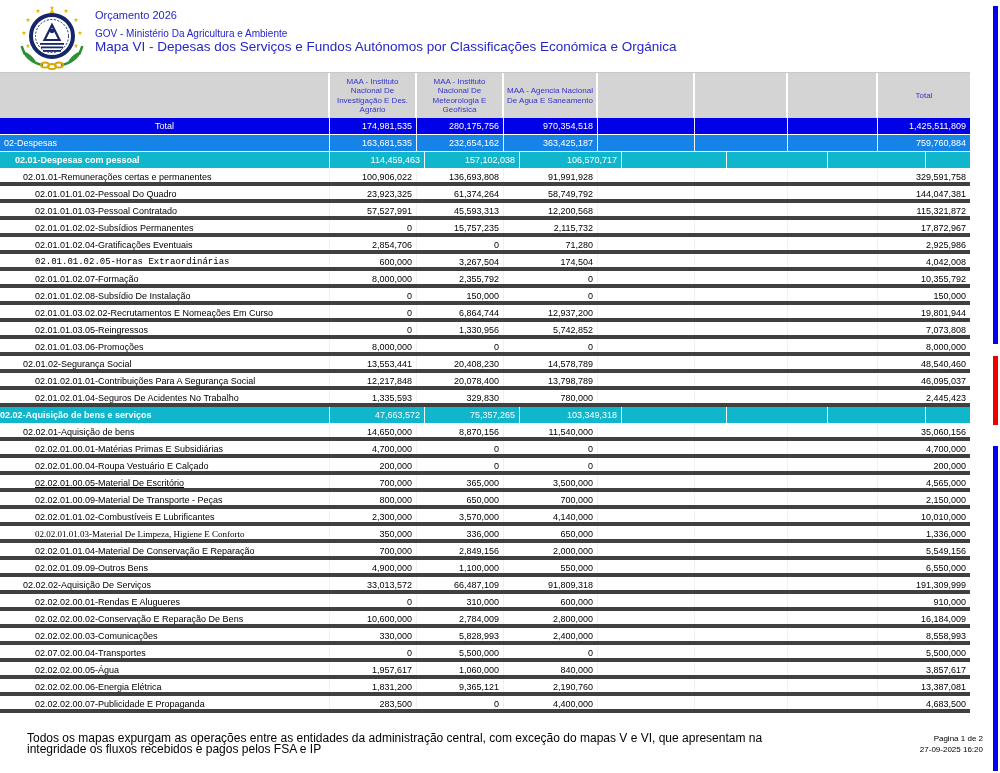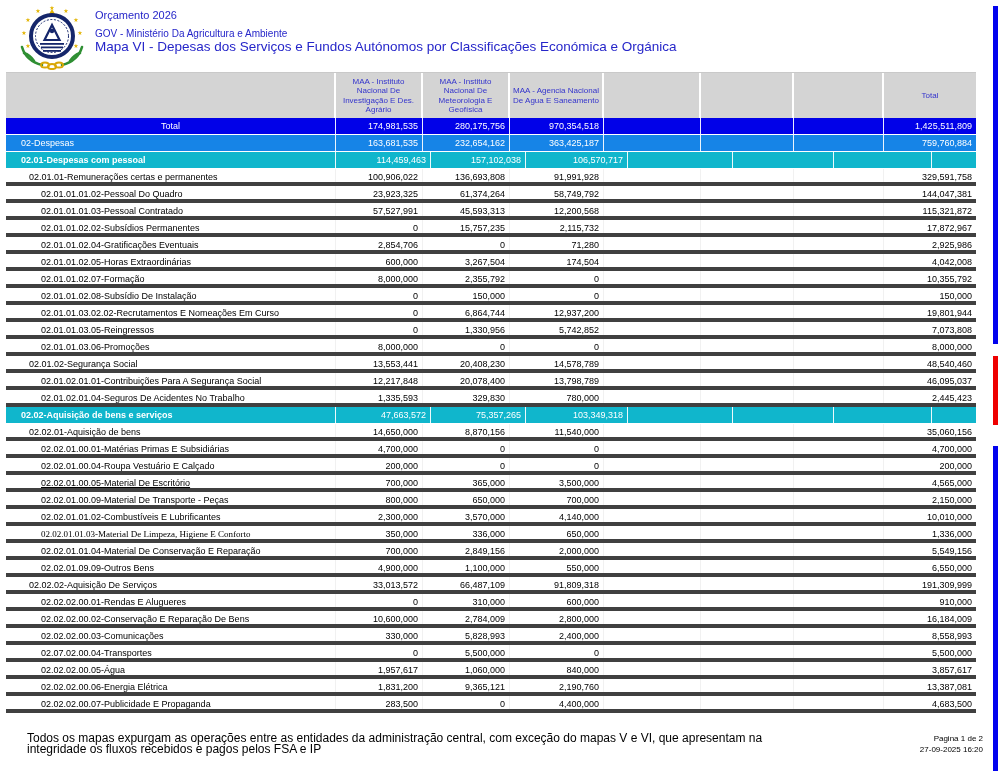--- a/index.html
+++ b/index.html
@@ -15,21 +15,21 @@
   #map-title{font-size:13.5px;margin:0 0 4px 0;}
   #org-title{font-size:10px;margin:0;}
   
   #watermark{position:absolute;left:110px;top:110px;width:760px;height:600px;opacity:.055;pointer-events:none;}
   
   .edge{position:absolute;width:5px;right:2px;}
   #edge-blue-top{top:6px;height:338px;background:#0202ee;}
   #edge-red{top:356px;height:69px;background:#ee0000;}
   #edge-blue-bottom{top:446px;height:325px;background:#0202ee;}
   
-  #budget-table{position:absolute;left:6px;top:72px;width:970px;}
+  #budget-table{position:absolute;left:0;top:72px;width:970px;}
   .thead,.row{display:grid;grid-template-columns:330px 87px 87px 94px 97px 93px 90px 92px;box-sizing:border-box;}
   .thead{background:#d4d4d4;height:46px;border-top:1px solid #c9c9c9;}
   .hcell{
     color:#3333cc;font-size:8px;line-height:9.5px;display:flex;align-items:center;justify-content:center;
     text-align:center;border-right:2px solid #fff;padding:1px 3px;box-sizing:border-box;
   }
   .hcell:last-child{border-right:none;}
   .row{height:17px;}
   .cell{font-size:9px;line-height:16px;white-space:nowrap;overflow:hidden;box-sizing:border-box;}
   .num{text-align:right;padding-right:4px;}
@@ -140,21 +140,21 @@
         <div class="cell label" style="padding-left: 7px;">Total</div>
         <div class="cell num">174,981,535</div>
         <div class="cell num">280,175,756</div>
         <div class="cell num">970,354,518</div>
         <div class="cell num"></div>
         <div class="cell num"></div>
         <div class="cell num"></div>
         <div class="cell num">1,425,511,809</div>
       </div>
       <div class="row l1">
-        <div class="cell label" style="padding-left: 15px;">02-Despesas</div>
+        <div class="cell label" style="padding-left: 4px;">02-Despesas</div>
         <div class="cell num">163,681,535</div>
         <div class="cell num">232,654,162</div>
         <div class="cell num">363,425,187</div>
         <div class="cell num"></div>
         <div class="cell num"></div>
         <div class="cell num"></div>
         <div class="cell num">759,760,884</div>
       </div>
       <div class="row l2">
         <div class="cell label" style="padding-left: 15px;">02.01-Despesas com pessoal</div>
@@ -210,21 +210,21 @@
         <div class="cell label" style="padding-left: 35px;">02.01.01.02.04-Gratificações Eventuais</div>
         <div class="cell num">2,854,706</div>
         <div class="cell num">0</div>
         <div class="cell num">71,280</div>
         <div class="cell num"></div>
         <div class="cell num"></div>
         <div class="cell num"></div>
         <div class="cell num">2,925,986</div>
       </div>
       <div class="row plain">
-        <div class="cell label" style="padding-left: 35px;">02.01.01.02.05-Horas Extraordinárias</div>
+        <div class="cell label" style="padding-left: 35px; font-family: Liberation Mono, monospace;">02.01.01.02.05-Horas Extraordinárias</div>
         <div class="cell num">600,000</div>
         <div class="cell num">3,267,504</div>
         <div class="cell num">174,504</div>
         <div class="cell num"></div>
         <div class="cell num"></div>
         <div class="cell num"></div>
         <div class="cell num">4,042,008</div>
       </div>
       <div class="row plain">
         <div class="cell label" style="padding-left: 35px;">02.01.01.02.07-Formação</div>
@@ -300,21 +300,21 @@
         <div class="cell label" style="padding-left: 35px;">02.01.02.01.04-Seguros De Acidentes No Trabalho</div>
         <div class="cell num">1,335,593</div>
         <div class="cell num">329,830</div>
         <div class="cell num">780,000</div>
         <div class="cell num"></div>
         <div class="cell num"></div>
         <div class="cell num"></div>
         <div class="cell num">2,445,423</div>
       </div>
       <div class="row l2">
-        <div class="cell label" style="padding-left: 15px;">02.02-Aquisição de bens e serviços</div>
+        <div class="cell label" style="">02.02-Aquisição de bens e serviços</div>
         <div class="cell num">47,663,572</div>
         <div class="cell num">75,357,265</div>
         <div class="cell num">103,349,318</div>
         <div class="cell num"></div>
         <div class="cell num"></div>
         <div class="cell num"></div>
         <div class="cell num">226,370,155</div>
       </div>
       <div class="row plain">
         <div class="cell label" style="padding-left: 23px;">02.02.01-Aquisição de bens</div>

